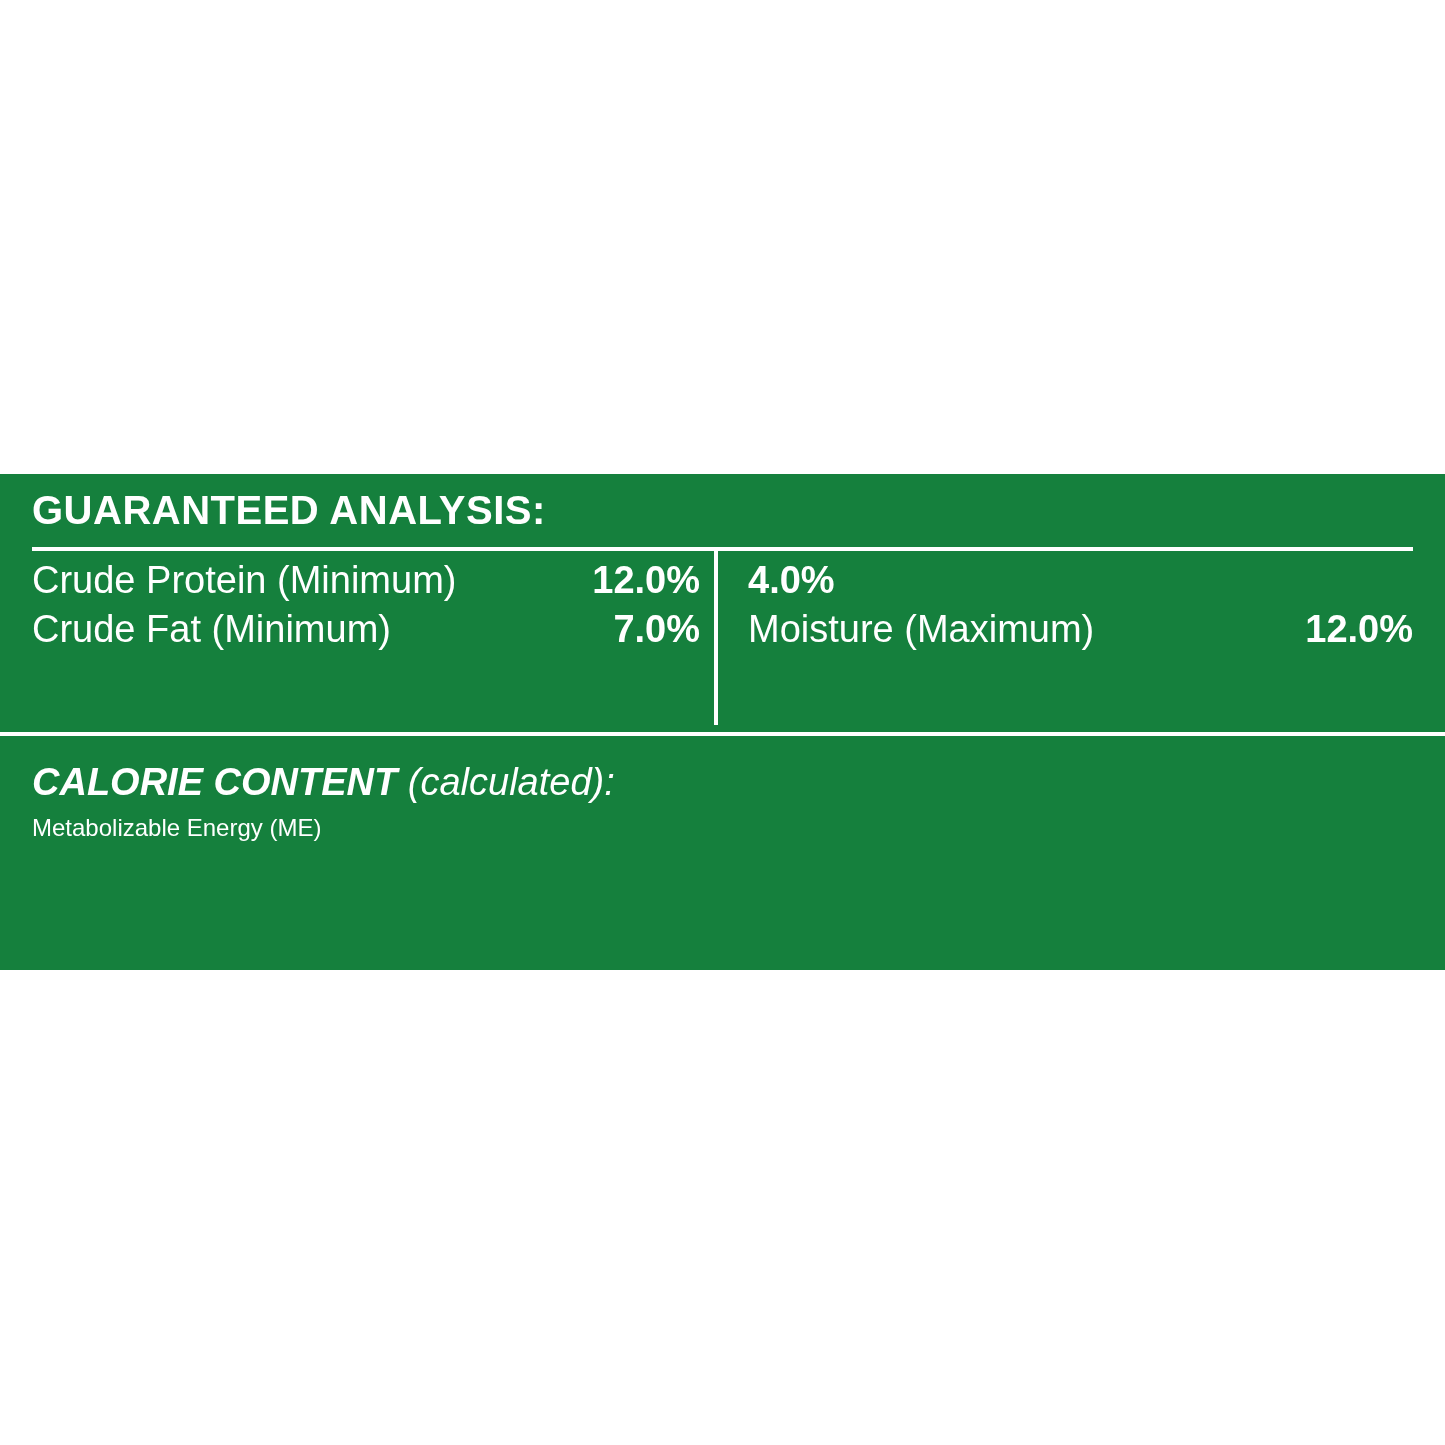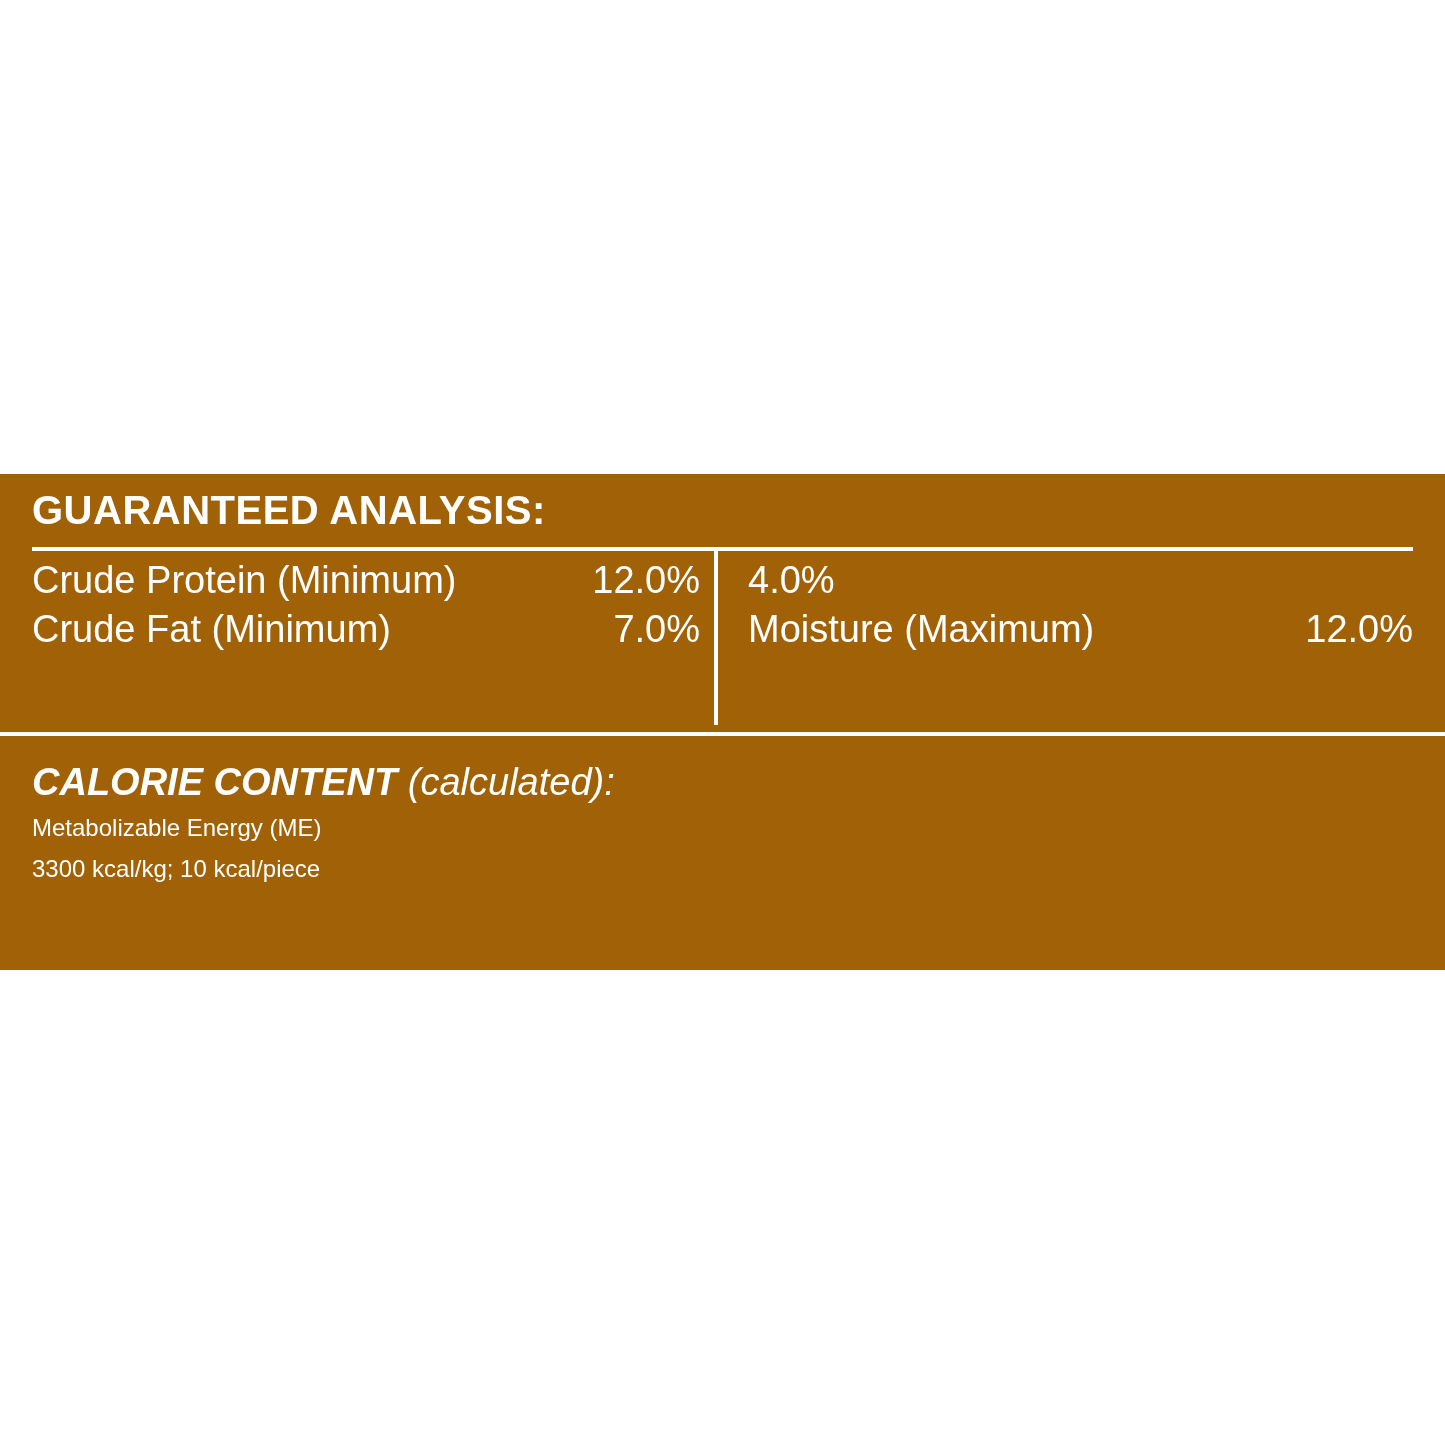--- a/index.html
+++ b/index.html
@@ -13,21 +13,21 @@
     font-family: "Liberation Sans", sans-serif;
     position: relative;
     overflow: hidden;
   }
   .panel {
     position: absolute;
     left: 0;
     top: 474px;
     width: 1445px;
     height: 496px;
-    background: #a16207;
+    background: #15803d;
     box-sizing: border-box;
     padding: 0;
   }
   .ga-title {
     position: absolute;
     left: 32px;
     top: 14px;
     color: #ffffff;
     font-size: 40px;
     font-weight: bold;
@@ -66,21 +66,21 @@
   .col-right { left: 748px; width: 665px; }
   .row {
     display: flex;
     justify-content: space-between;
     align-items: baseline;
     font-size: 38px;
     line-height: 1.28;
     white-space: nowrap;
   }
   .row .label { font-weight: normal; }
-  .row .value { font-weight: normal; }
+  .row .value { font-weight: bold; }
 
   .cal-title {
     position: absolute;
     left: 32px;
     top: 287px;
     color: #ffffff;
     font-size: 38px;
     font-weight: bold;
     white-space: nowrap;
     font-style: italic;
@@ -127,15 +127,14 @@
       <span class="label">Moisture (Maximum)</span>
       <span class="value">12.0%</span>
     </div>
   </div>
 
   <div class="rule rule-bottom"></div>
 
   <div class="cal-title"><span>CALORIE CONTENT</span><span class="light"> (calculated):</span></div>
 
   <div class="cal-line cal-line-1">Metabolizable Energy (ME)</div>
-  <div class="cal-line cal-line-2">3300 kcal/kg; 10 kcal/piece</div>
 
 </div>
 
 </body></html>

